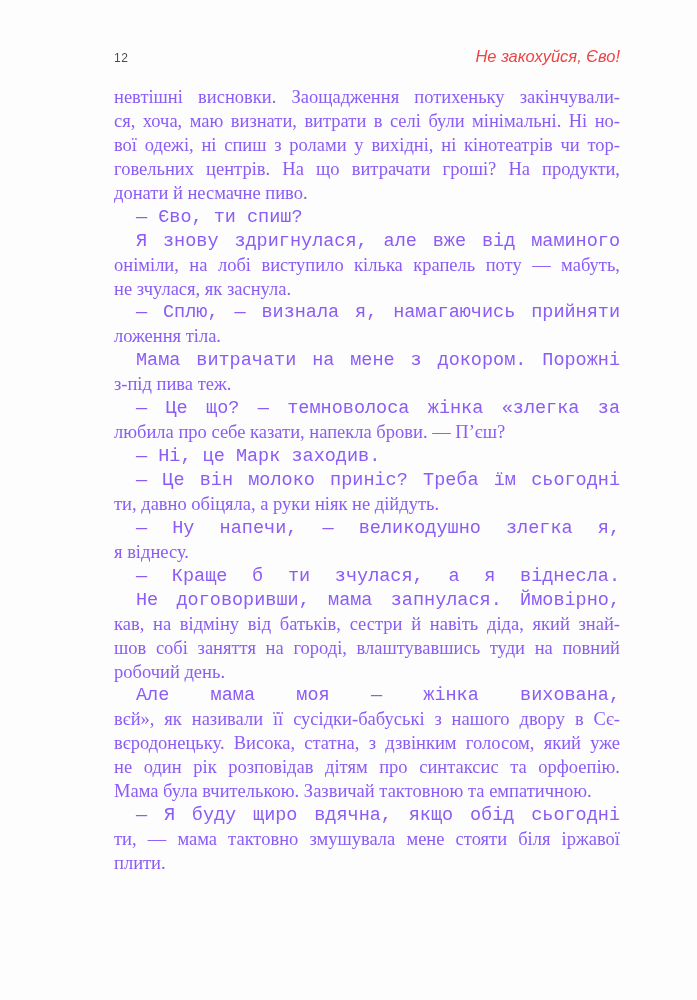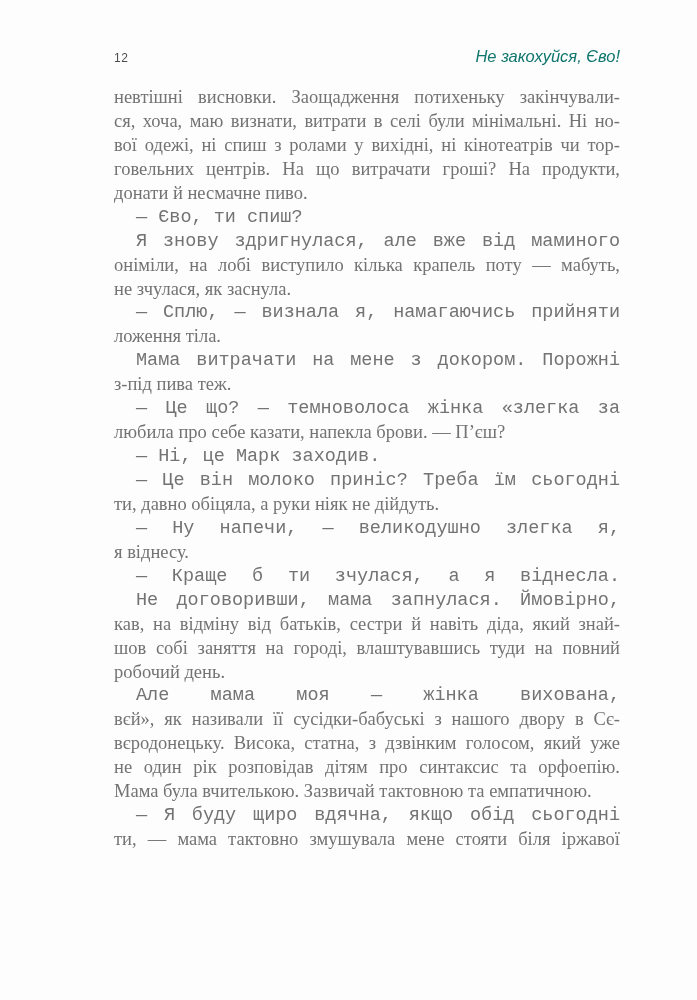--- a/index.html
+++ b/index.html
@@ -29,30 +29,30 @@
   .pagenum {
     font-family: "Liberation Sans", "DejaVu Sans", sans-serif;
     font-size: 12px;
     letter-spacing: 0.5px;
     color: #4d4d4d;
   }
   .runhead {
     font-family: "Liberation Sans", "DejaVu Sans", sans-serif;
     font-style: italic;
     font-size: 16.5px;
-    color: #0f766e;
+    color: #ef4444;
   }
   .textblock {
     position: absolute;
     top: 86px;
     left: 114px;
     width: 506px;
     font-size: 18.5px;
     line-height: 23.95px;
-    color: #737373;
+    color: #8b5cf6;
     text-rendering: optimizeLegibility;
   }
   .line {
     text-align: justify;
     text-align-last: justify;
     height: 23.95px;
     overflow: hidden;
   }
   .line.last {
     text-align-last: left;
@@ -96,14 +96,15 @@
       <div class="line">кав, на відміну від батьків, сестри й навіть діда, який знай-</div>
       <div class="line">шов собі заняття на городі, влаштувавшись туди на повний</div>
       <div class="line last">робочий день.</div>
       <div class="line indent">Але мама моя — жінка вихована, «інтєлєгентних кро-</div>
       <div class="line">вєй», як називали її сусідки-бабуські з нашого двору в Сє-</div>
       <div class="line">вєродонецьку. Висока, статна, з дзвінким голосом, який уже</div>
       <div class="line">не один рік розповідав дітям про синтаксис та орфоепію.</div>
       <div class="line last">Мама була вчителькою. Зазвичай тактовною та емпатичною.</div>
       <div class="line indent">— Я буду щиро вдячна, якщо обід сьогодні приготуєш</div>
       <div class="line">ти, — мама тактовно змушувала мене стояти біля іржавої</div>
+      <div class="line last">плити.</div>
     </div>
 </div>
 
 </body></html>

